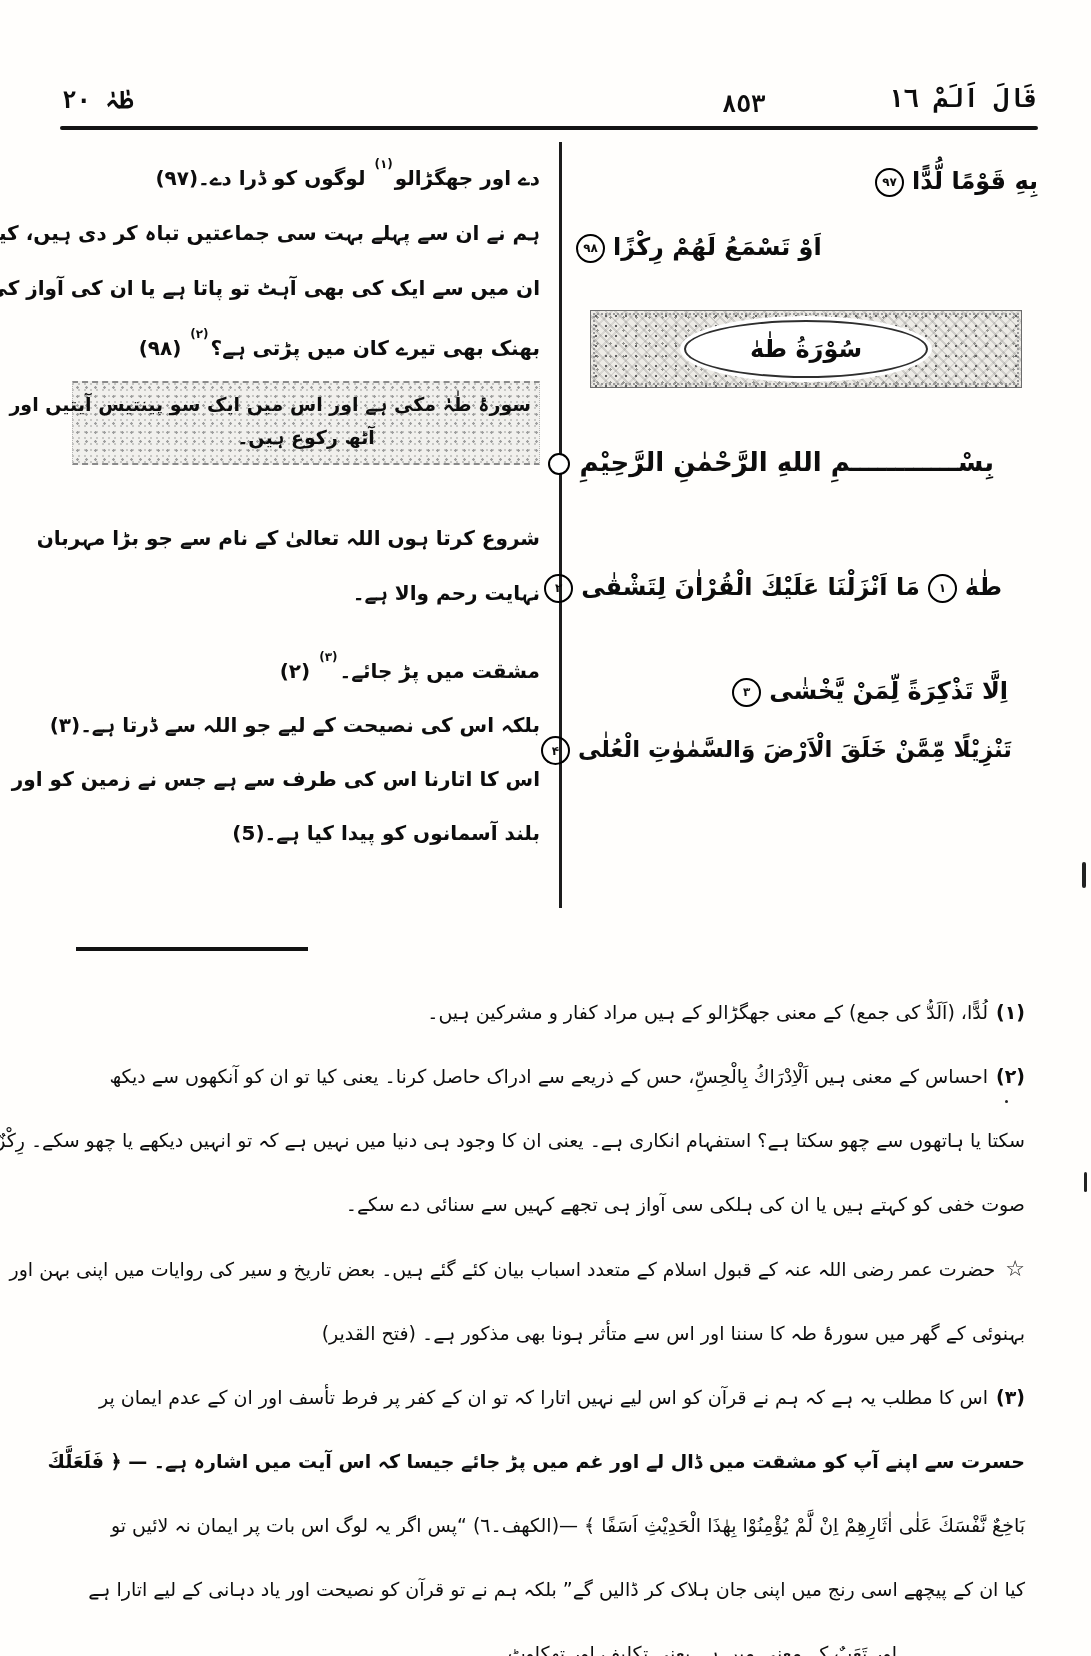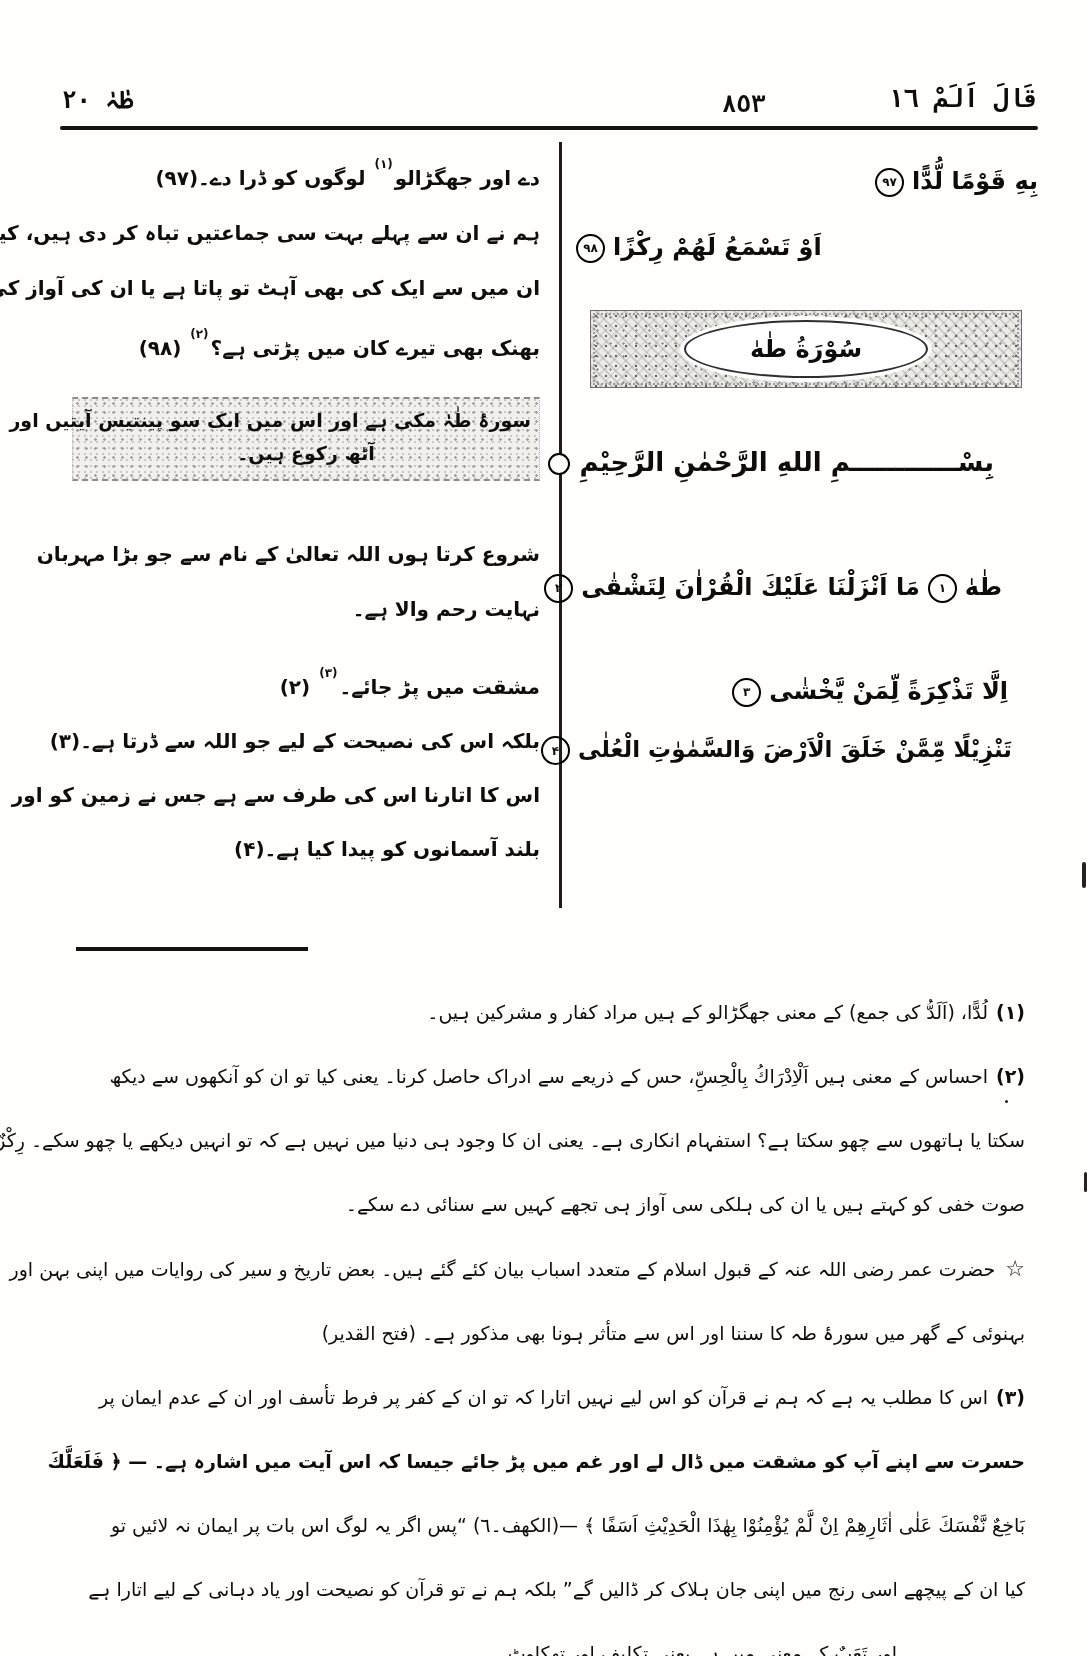--- a/index.html
+++ b/index.html
@@ -16,21 +16,21 @@
   .rule-main{position:absolute; left:60px; top:126px; width:978px; height:4px; background:#141414; border-radius:2px;}
   
   .divider{position:absolute; left:559px; top:142px; width:3px; height:766px; background:#1c1c1c;}
   .col-urdu{position:absolute; left:72px; top:140px; width:468px; direction:rtl; text-align:right; font-weight:bold;}
   .col-arabic{position:absolute; left:568px; top:140px; width:470px; direction:rtl; text-align:right; font-weight:bold;}
   .uline{margin:0; font-size:20px; line-height:55px; white-space:nowrap;}
   .upara1{padding-top:6px;}
   .fnref{font-size:12px; font-weight:bold; position:relative; top:-9px; margin:0 2px;}
   
   .info-box{
-    margin-top:22px; height:70px; padding:5px 8px;
+    margin-top:6px; height:70px; padding:5px 8px;
     text-align:center; font-size:19px; line-height:35px; font-weight:bold;
     background-color:#f1f0ed;
     background-image:
       radial-gradient(circle, #9d9d9d 1px, transparent 1.5px),
       radial-gradient(circle, #c7c7c4 1px, transparent 1.4px);
     background-size:9px 9px, 6px 6px;
     background-position:0 0, 3px 4px;
     border-top:2px dashed #8a8a8a; border-bottom:2px dashed #8a8a8a;
     border-left:1px dotted #b5b5b5; border-right:1px dotted #b5b5b5;
   }
@@ -154,21 +154,21 @@
       <p class="uline">شروع کرتا ہوں اللہ تعالیٰ کے نام سے جو بڑا مہربان</p>
       <p class="uline">نہایت رحم والا ہے۔</p>
     </div>
 
     <div class="upara3">
       <p class="uline">
         <span>مشقت میں پڑ جائے۔</span><sup class="fnref">(۳)</sup><span> (۲)</span>
       </p>
       <p class="uline">بلکہ اس کی نصیحت کے لیے جو اللہ سے ڈرتا ہے۔(۳)</p>
       <p class="uline">اس کا اتارنا اس کی طرف سے ہے جس نے زمین کو اور</p>
-      <p class="uline">بلند آسمانوں کو پیدا کیا ہے۔(۴)</p>
+      <p class="uline">بلند آسمانوں کو پیدا کیا ہے۔(5)</p>
     </div>
   </section>
 
   <div class="fn-sep"></div>
 
   <section class="footnotes">
     <p class="fline">
       <span class="fmark">(۱)</span><span>لُدًّا، (اَلَدُّ کی جمع) کے معنی جھگڑالو کے ہیں مراد کفار و مشرکین ہیں۔</span>
     </p>
 

